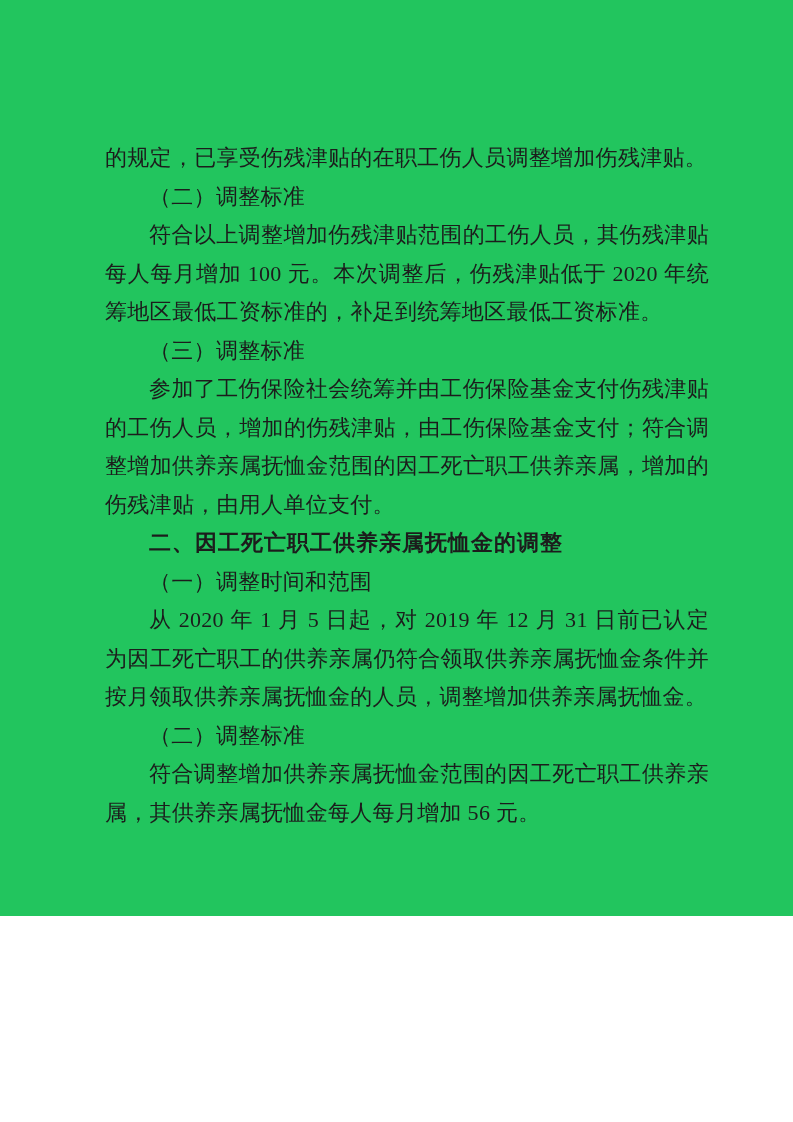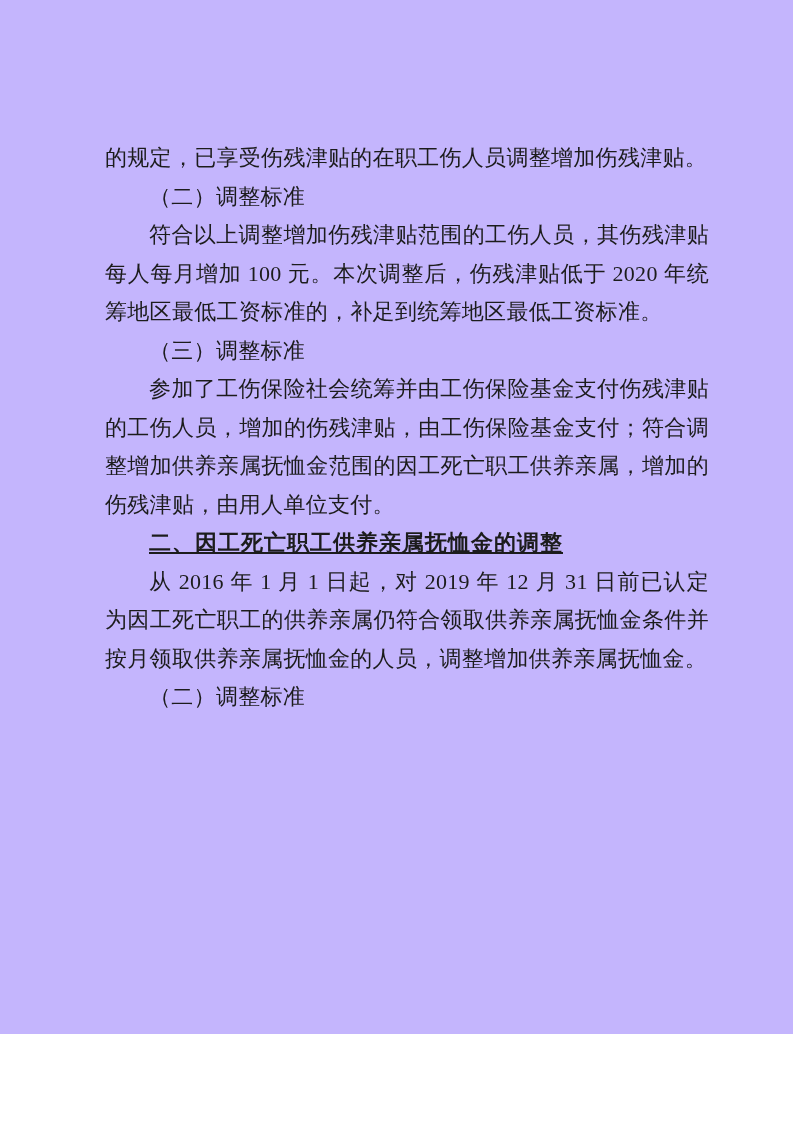--- a/index.html
+++ b/index.html
@@ -3,22 +3,22 @@
 <meta charset="utf-8">
 <style>
   html, body {
     margin: 0;
     padding: 0;
     background: #ffffff;
   }
   .page {
     position: relative;
     width: 793px;
-    height: 1034px;
-    background: #c4b5fd;
+    height: 916px;
+    background: #22c55e;
     overflow: hidden;
     font-family: "Liberation Serif", "DejaVu Serif", serif;
   }
   .content {
     position: absolute;
     left: 105px;
     top: 139px;
     width: 604px;
     font-size: 22px;
     line-height: 38.5px;
@@ -32,21 +32,20 @@
     padding: 0;
     text-indent: 2em;
   }
   .para.continuation {
     text-indent: 0;
   }
   .para.heading {
     font-family: "Liberation Sans", "DejaVu Sans", sans-serif;
     font-weight: bold;
     letter-spacing: 1px;
-    text-decoration: underline;
   }
   .footer {
     position: absolute;
     left: 117px;
     top: 1038px;
     font-size: 21px;
     color: #1c1c1c;
     letter-spacing: 1px;
   }
 </style>
@@ -54,19 +53,21 @@
 <body>
 
 <div class="page">
   <div class="content">
     <p class="para continuation">的规定，已享受伤残津贴的在职工伤人员调整增加伤残津贴。</p>
     <p class="para subheading">（二）调整标准</p>
     <p class="para body">符合以上调整增加伤残津贴范围的工伤人员，其伤残津贴每人每月增加 100 元。本次调整后，伤残津贴低于 2020 年统筹地区最低工资标准的，补足到统筹地区最低工资标准。</p>
     <p class="para subheading">（三）调整标准</p>
     <p class="para body">参加了工伤保险社会统筹并由工伤保险基金支付伤残津贴的工伤人员，增加的伤残津贴，由工伤保险基金支付；符合调整增加供养亲属抚恤金范围的因工死亡职工供养亲属，增加的伤残津贴，由用人单位支付。</p>
     <p class="para heading">二、因工死亡职工供养亲属抚恤金的调整</p>
-    <p class="para body">从 2016 年 1 月 1 日起，对 2019 年 12 月 31 日前已认定为因工死亡职工的供养亲属仍符合领取供养亲属抚恤金条件并按月领取供养亲属抚恤金的人员，调整增加供养亲属抚恤金。</p>
+    <p class="para subheading">（一）调整时间和范围</p>
+    <p class="para body">从 2020 年 1 月 5 日起，对 2019 年 12 月 31 日前已认定为因工死亡职工的供养亲属仍符合领取供养亲属抚恤金条件并按月领取供养亲属抚恤金的人员，调整增加供养亲属抚恤金。</p>
     <p class="para subheading">（二）调整标准</p>
+    <p class="para body">符合调整增加供养亲属抚恤金范围的因工死亡职工供养亲属，其供养亲属抚恤金每人每月增加 56 元。</p>
   </div>
   <div class="footer">
     <span>— 2 —</span>
   </div>
 </div>
 
 </body></html>

